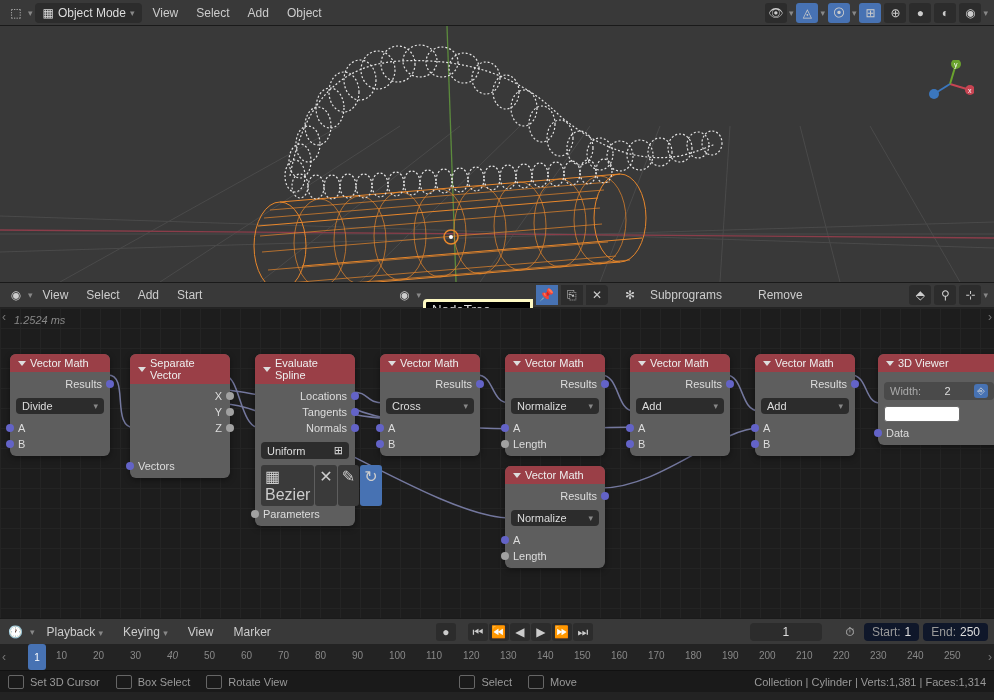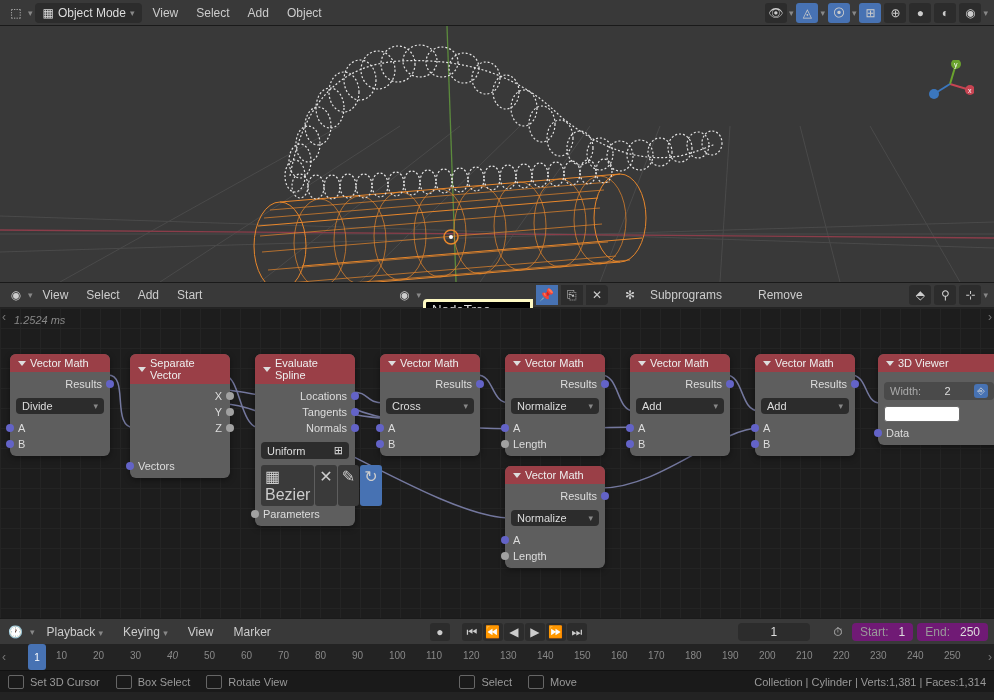--- a/index.html
+++ b/index.html
@@ -46,21 +46,21 @@
 .node-btn { background: #3a3a3a; padding: 2px 4px; border-radius: 3px; font-size: 16px; }
 
 
 .links { position: absolute; inset: 0; pointer-events: none; }
 
 
 .header-tl { background: #393939; height: 26px; display: flex; align-items: center; padding: 0 6px; gap: 4px; border-top: 1px solid #1a1a1a; }
 .tl-play-group { display: flex; gap: 1px; }
 .tl-play-btn { background: #2c2c2c; width: 20px; height: 18px; display: flex; align-items: center; justify-content: center; border-radius: 3px; }
 .tl-num { background: #2c2c2c; border-radius: 4px; padding: 2px 8px; min-width: 72px; text-align: center; color: #ddd; }
-.tl-field { background: #701a75; border-radius: 4px; padding: 2px 8px; color: #ddd; display: flex; gap: 10px; }
+.tl-field { background: #0f172a; border-radius: 4px; padding: 2px 8px; color: #ddd; display: flex; gap: 4px; }
 .tl-field span:first-child { color: #999; }
 
 
 .timeline { height: 26px; background: #232323; position: relative; display: flex; align-items: center; overflow: hidden; }
 .timeline-inner { position: relative; width: 100%; height: 100%; }
 .cursor-tl { position: absolute; top: 0; bottom: 0; width: 18px; background: #4772b3; border-radius: 3px; display: flex; align-items: center; justify-content: center; color: #fff; font-size: 10px; }
 .tick { position: absolute; top: 6px; color: #888; font-size: 10px; }
 
 
 .statusbar { background: #1a1a1a; height: 22px; display: flex; align-items: center; padding: 0 8px; gap: 16px; color: #999; font-size: 11px; border-top: 1px solid #111; }

